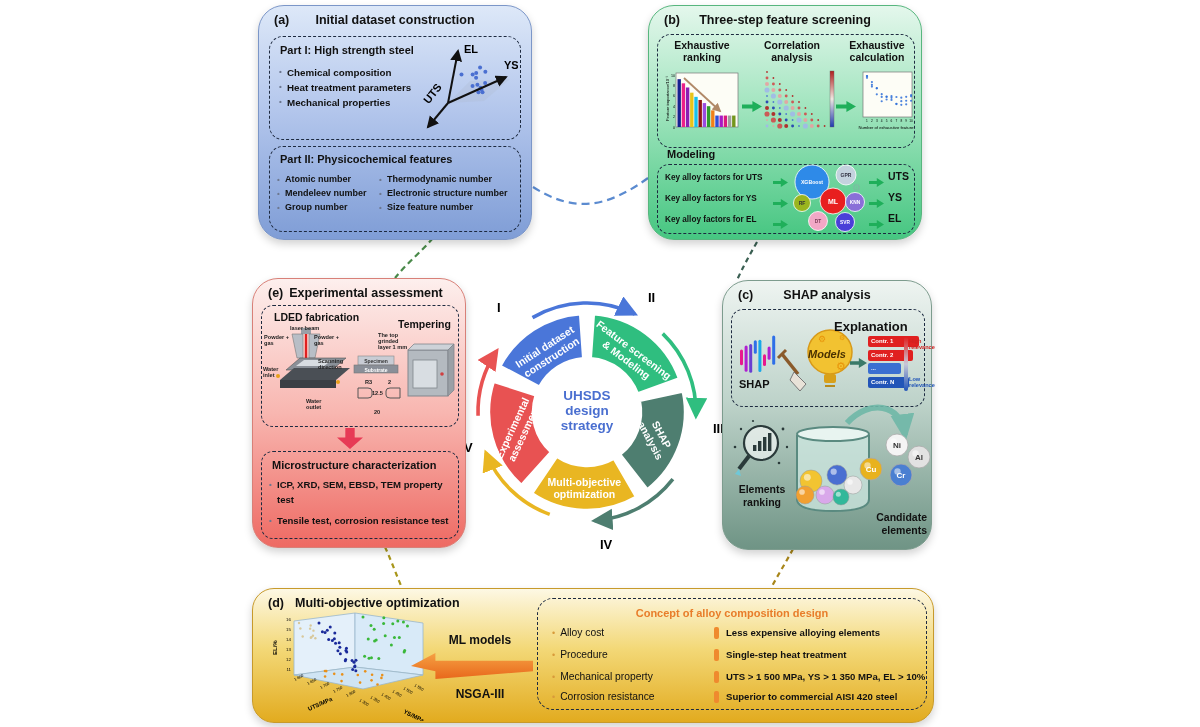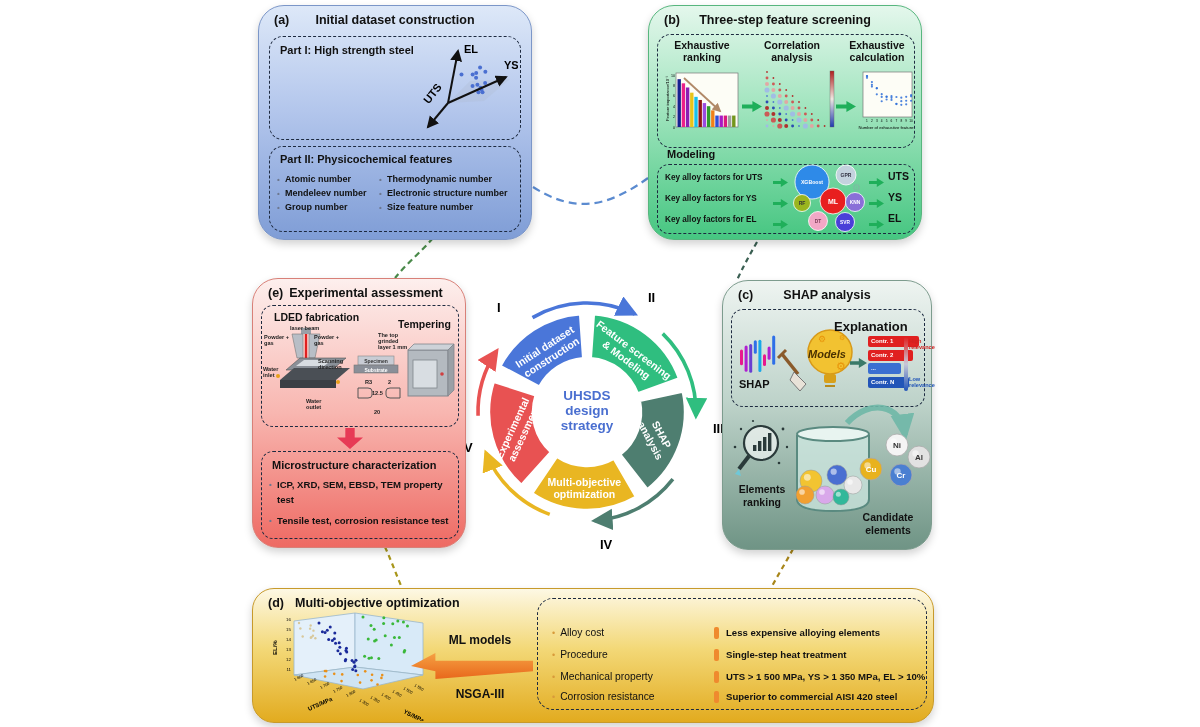--- a/index.html
+++ b/index.html
@@ -50,20 +50,25 @@
     </g>
     </svg>
 
   <div class="panel p-a">
     <div class="trow">
       <span class="tag">(a)</span>
       <span class="ptitle">Initial dataset construction</span>
     </div>
     <div class="dash" style="left:10px;top:30px;width:250px;height:102px;">
       <div class="btitle" style="position:absolute;left:10px;top:7px;">Part I: High strength steel</div>
+      <div style="position:absolute;left:8px;top:28px;width:142px;">
+        <div class="bullet">Chemical composition</div>
+        <div class="bullet">Heat treatment parameters</div>
+        <div class="bullet">Mechanical properties</div>
+      </div>
       <svg id="axes-svg" style="position:absolute;left:148px;top:4px;" width="100" height="94">
     <defs>
             <marker id="ax" markerWidth="7" markerHeight="7" refX="5" refY="3" orient="auto">
       <path d="M0,0 L6,3 L0,6 Z" fill="#111"></path>
             </marker>
           </defs>
     <polygon points="30,62 52,40 92,38 66,60" fill="#aab8cc" opacity="0.25"></polygon>
     <circle cx="60.4560500530788" cy="51.33097467725747" r="2" fill="#4a6fd1"></circle>
           <circle cx="67.35121993867688" cy="30.806162856708397" r="2" fill="#4a6fd1"></circle>
           <circle cx="64.51566688516141" cy="51.13766708301864" r="2" fill="#4a6fd1"></circle>
@@ -443,21 +448,21 @@
         <circle cx="56" cy="48" r="11" fill="#f4f4f4" stroke="#aaa" stroke-width="0.8"></circle>
           <circle cx="52.5" cy="44.5" r="3.2" fill="#fff" opacity="0.5"></circle>
           <text x="56" y="50.8" text-anchor="middle" font-size="8" font-weight="bold" fill="#333">Ni</text>
         <circle cx="60" cy="78" r="11" fill="#4a7fd1" stroke="#aaa" stroke-width="0.8"></circle>
           <circle cx="56.5" cy="74.5" r="3.2" fill="#fff" opacity="0.5"></circle>
           <text x="60" y="80.8" text-anchor="middle" font-size="8" font-weight="bold" fill="#fff">Cr</text>
         <circle cx="78" cy="60" r="11" fill="#e2e2e2" stroke="#aaa" stroke-width="0.8"></circle>
           <circle cx="74.5" cy="56.5" r="3.2" fill="#fff" opacity="0.5"></circle>
           <text x="78" y="62.8" text-anchor="middle" font-size="8" font-weight="bold" fill="#333">Al</text>
       </svg>
-    <div class="lbl-b" style="position:absolute;left:126px;top:230px;width:78px;text-align:center;font-size:10.5px;line-height:1.25;">Candidate elements</div>
+    <div class="lbl-b" style="position:absolute;left:126px;top:230px;width:78px;text-align:right;font-size:10.5px;line-height:1.25;">Candidate elements</div>
   </div>
 
   <div class="panel p-e">
     <div class="trow">
       <span class="tag">(e)</span>
       <span class="ptitle" style="padding-left:14px;">Experimental assessment</span>
     </div>
     <div class="dash" style="left:8px;top:26px;width:196px;height:120px;border-radius:12px;">
       <div class="btitle" style="position:absolute;left:12px;top:5px;font-size:10.5px;">LDED fabrication</div>
       <div class="btitle" style="position:absolute;left:136px;top:12px;font-size:10.5px;">Tempering</div>
@@ -606,20 +611,21 @@
         <text x="136" y="80" font-size="4" transform="rotate(30 136 80)">1 500</text>
         <text x="147" y="77" font-size="4" transform="rotate(30 147 77)">1 550</text>
     <text x="10" y="46" font-size="6" font-weight="bold" transform="rotate(-90 10 46)">EL/%</text>
     <text x="42" y="102" font-size="6" font-weight="bold" transform="rotate(-24 42 102)">UTS/MPa</text>
     <text x="136" y="104" font-size="6" font-weight="bold" transform="rotate(26 136 104)">YS/MPa</text>
       </svg>
     <div class="lbl-b" style="position:absolute;left:172px;top:44px;width:110px;text-align:center;font-size:12px;">ML models</div>
     <div class="orangearrow" style="left:158px;top:64px;width:122px;height:26px;"></div>
     <div class="lbl-b" style="position:absolute;left:172px;top:98px;width:110px;text-align:center;font-size:12px;">NSGA-III</div>
     <div class="dash" style="left:284px;top:9px;width:388px;height:110px;border-radius:16px;">
+      <div class="concept-title">Concept of alloy composition design</div>
       <div class="crow-l" style="top:28px;">Alloy cost</div>
       <div class="crow-l" style="top:50px;">Procedure</div>
       <div class="crow-l" style="top:72px;">Mechanical property</div>
       <div class="crow-l" style="top:92px;">Corrosion resistance</div>
       <div class="cmark" style="top:28px;"></div>
       <div class="cmark" style="top:50px;"></div>
       <div class="cmark" style="top:72px;"></div>
       <div class="cmark" style="top:92px;"></div>
       <div class="crow-r" style="top:28px;">Less expensive alloying elements</div>
       <div class="crow-r" style="top:50px;">Single-step heat treatment</div>

